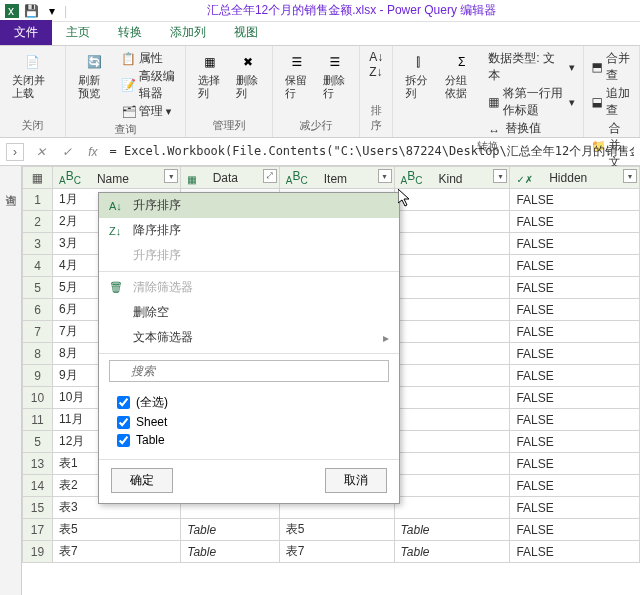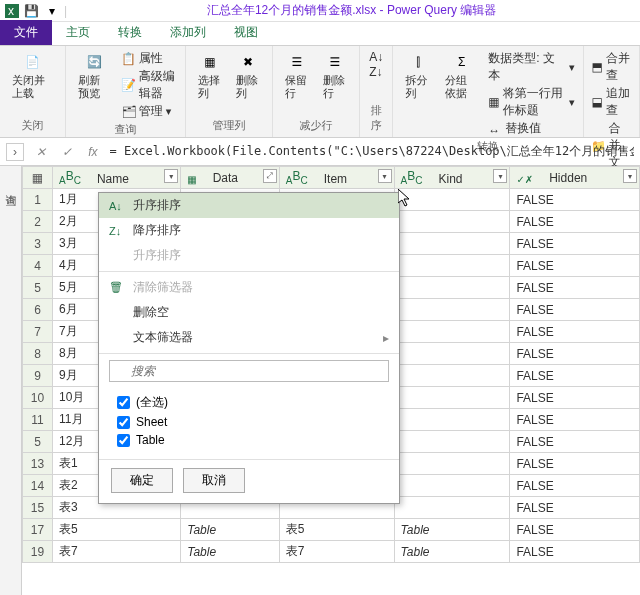--- a/index.html
+++ b/index.html
@@ -41,21 +41,21 @@
 .filter-pop{position:absolute;left:98px;top:192px;width:302px;background:#fff;border:1px solid #999;box-shadow:2px 2px 6px rgba(0,0,0,0.25);z-index:10}
 .filter-pop .row{display:flex;align-items:center;gap:8px;padding:4px 10px;cursor:pointer;color:#333}
 .filter-pop .row.sel{background:#d5e3cf}
 .filter-pop .row.dis{color:#aaa;cursor:default}
 .filter-pop .row .mi{width:16px;color:#217346;font-size:11px}
 .filter-pop .sep{height:1px;background:#e0e0e0;margin:3px 0}
 .filter-pop .search{margin:6px 10px}
 .filter-pop .search input{width:100%;padding:3px 21px;border:1px solid #bbb;font-style:italic;color:#888}
 .filter-pop .checks{padding:4px 18px 10px}
 .filter-pop .checks label{display:flex;align-items:center;gap:6px;padding:2px 0;cursor:pointer}
-.filter-pop .btns{display:flex;gap:10px;justify-content:flex-start;padding:8px 12px 10px;border-top:1px solid #e0e0e0}
+.filter-pop .btns{display:flex;gap:10px;justify-content:space-between;padding:8px 12px 10px;border-top:1px solid #e0e0e0}
 .filter-pop .btns button{padding:3px 18px;border:1px solid #aaa;background:#f5f5f5;cursor:pointer}
 .cursor{position:absolute;left:398px;top:189px;z-index:20;pointer-events:none}
 </style>
 </head>
 <body>
 
 <div class="titlebar">
   <span class="qat-icon">
       <svg width="14" height="14">
         <rect width="14" height="14" fill="#217346"></rect>

